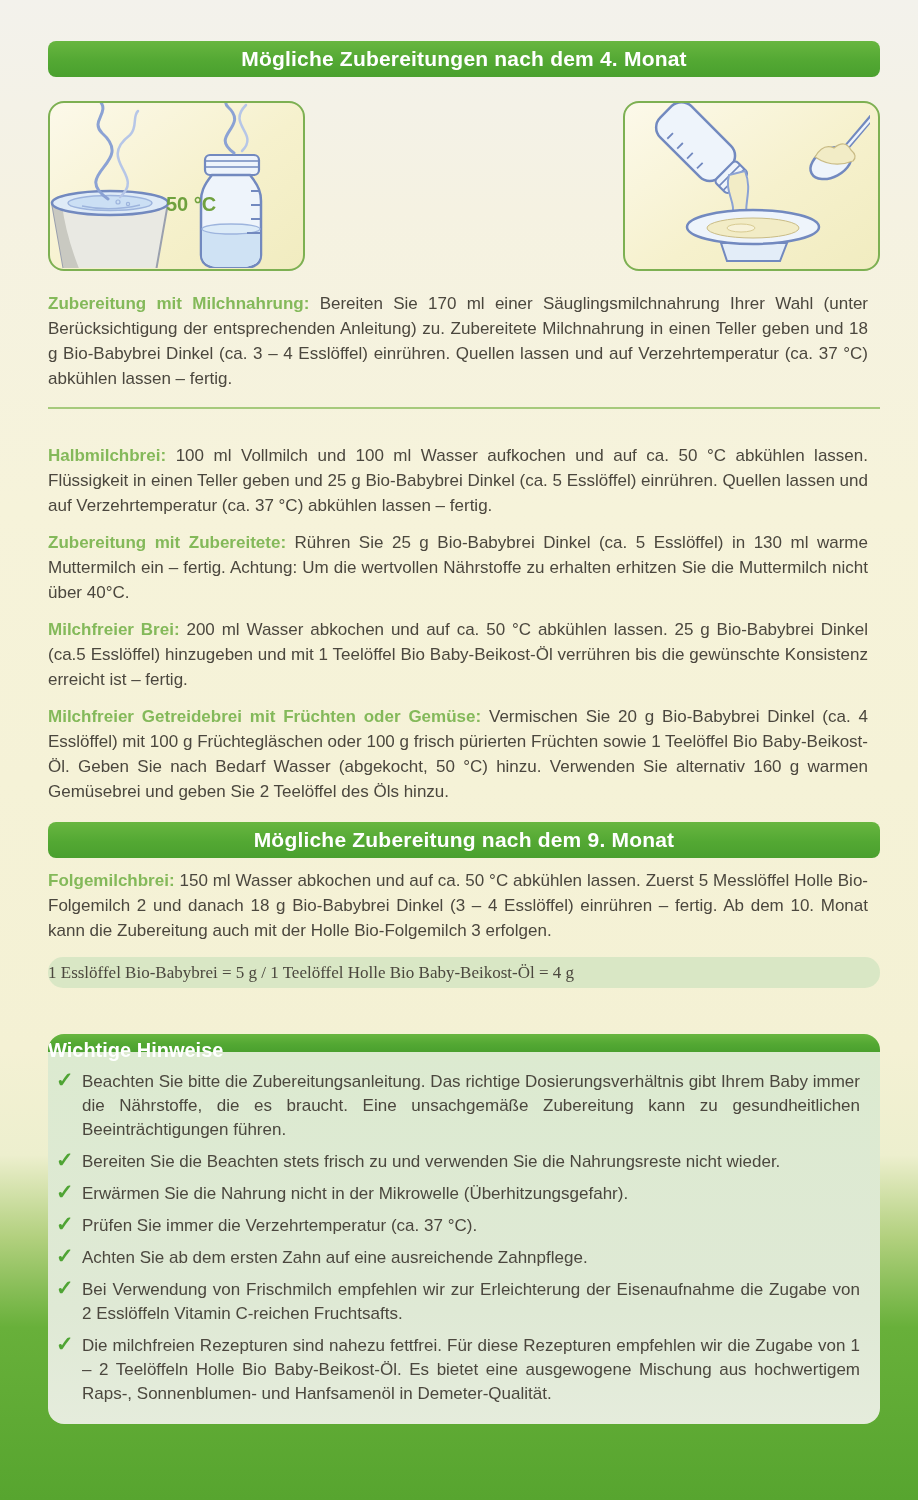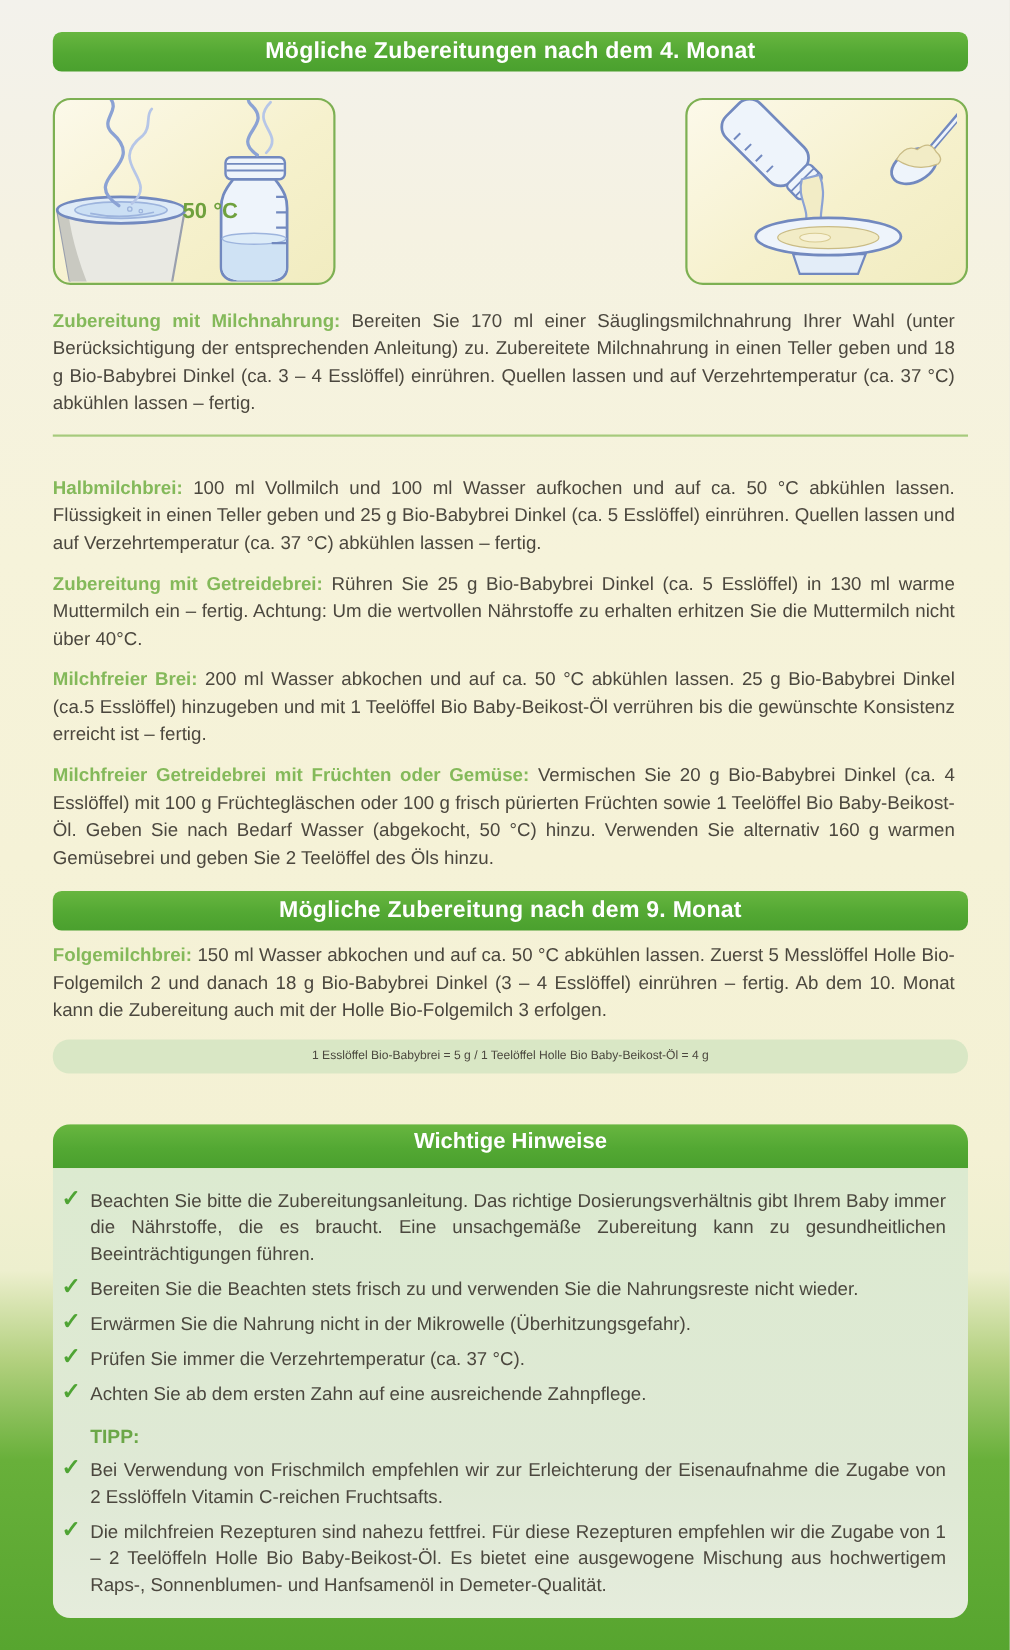--- a/index.html
+++ b/index.html
@@ -12,21 +12,21 @@
     background:linear-gradient(180deg,
       #f3f2ec 0%,
       #f5f2e2 14%,
       #f6f3da 34%,
       #f4f1d4 70%,
       #edefce 77%,
       #b2d07e 82.5%,
       #68b03a 88.5%,
       #57a52f 100%);
   }
-  .content{padding:4px 38px 0 48px;}
+  .content{padding:16px 38px 0 48px;}
 
   .banner{
     height:36px;line-height:36px;
     border-radius:8px;
     background:linear-gradient(180deg,#68b640 0%,#53a833 55%,#4aa02e 100%);
     color:#ffffff;text-align:center;
     font-weight:bold;font-size:21px;letter-spacing:.2px;
   }
   .banner.first{margin-top:25px;}
   .banner.second{margin-top:18px;}
@@ -51,30 +51,30 @@
   }
   .para.p-first{margin-top:20px;}
   .para.group-start{margin-top:34px;}
   .lead{color:#84b95a;font-weight:bold;}
 
   .divider{border:none;border-top:2px solid #a6ca7c;margin:16px 0 0 0;}
 
   .equiv{
     margin-top:14px;height:31px;line-height:31px;
     background:#d9e7c5;border-radius:15px;
-    text-align:center;font-size:11px;color:#4b473e;
+    font-size:17px;color:#4b473e;font-family:Liberation Serif, serif;
   }
 
   .hinweise{
     margin-top:46px;border-radius:16px;overflow:hidden;
   }
   .hinweise-header{
-    height:40px;line-height:33px;
+    height:18px;line-height:33px;
     background:linear-gradient(180deg,#68b640 0%,#53a833 55%,#4aa02e 100%);
-    color:#fff;text-align:center;font-weight:bold;font-size:20px;
+    color:#fff;text-align:left;font-weight:bold;font-size:20px;
   }
   .hinweise-body{
     background:linear-gradient(180deg,#dcead0 0%,#dfe9d5 70%,#e5ecdc 100%);
     padding:10px 20px 18px 8px;
   }
   .hint{display:flex;margin-top:8px;font-size:17px;line-height:24px;color:#4b473e;text-align:justify;}
   .hint .check{
     flex:0 0 26px;width:26px;
     color:#4fa434;font-size:21px;font-weight:bold;line-height:24px;
     transform:translateY(-2px);
@@ -140,21 +140,21 @@
       </div>
 
     </div>
 
     <p class="para p-first"><span class="lead">Zubereitung mit Milchnahrung:</span> <span>Bereiten Sie 170 ml einer Säuglingsmilchnahrung Ihrer Wahl (unter Berücksichtigung der entsprechenden Anleitung) zu. Zubereitete Milchnahrung in einen Teller geben und 18 g Bio-Babybrei Dinkel (ca. 3 – 4 Esslöffel) einrühren. Quellen lassen und auf Verzehrtemperatur (ca. 37 °C) abkühlen lassen – fertig.</span></p>
 
     <hr class="divider">
 
     <p class="para group-start"><span class="lead">Halbmilchbrei:</span> <span>100 ml Vollmilch und 100 ml Wasser aufkochen und auf ca. 50 °C abkühlen lassen. Flüssigkeit in einen Teller geben und 25 g Bio-Babybrei Dinkel (ca. 5 Esslöffel) einrühren. Quellen lassen und auf Verzehrtemperatur (ca. 37 °C) abkühlen lassen – fertig.</span></p>
 
-    <p class="para"><span class="lead">Zubereitung mit Getreidebrei:</span> <span>Rühren Sie 25 g Bio-Babybrei Dinkel (ca. 5 Esslöffel) in 130 ml warme Muttermilch ein – fertig. Achtung: Um die wertvollen Nährstoffe zu erhalten erhitzen Sie die Muttermilch nicht über 40°C.</span></p>
+    <p class="para"><span class="lead">Zubereitung mit Zubereitete:</span> <span>Rühren Sie 25 g Bio-Babybrei Dinkel (ca. 5 Esslöffel) in 130 ml warme Muttermilch ein – fertig. Achtung: Um die wertvollen Nährstoffe zu erhalten erhitzen Sie die Muttermilch nicht über 40°C.</span></p>
 
     <p class="para"><span class="lead">Milchfreier Brei:</span> <span>200 ml Wasser abkochen und auf ca. 50 °C abkühlen lassen. 25 g Bio-Babybrei Dinkel (ca.5 Esslöffel) hinzugeben und mit 1 Teelöffel Bio Baby-Beikost-Öl verrühren bis die gewünschte Konsistenz erreicht ist – fertig.</span></p>
 
     <p class="para"><span class="lead">Milchfreier Getreidebrei mit Früchten oder Gemüse:</span> <span>Vermischen Sie 20 g Bio-Babybrei Dinkel (ca. 4 Esslöffel) mit 100 g Früchtegläschen oder 100 g frisch pürierten Früchten sowie 1 Teelöffel Bio Baby-Beikost-Öl. Geben Sie nach Bedarf Wasser (abgekocht, 50 °C) hinzu. Verwenden Sie alternativ 160 g warmen Gemüsebrei und geben Sie 2 Teelöffel des Öls hinzu.</span></p>
 
     <div class="banner second">Mögliche Zubereitung nach dem 9. Monat</div>
 
     <p class="para" style="margin-top:10px"><span class="lead">Folgemilchbrei:</span> <span>150 ml Wasser abkochen und auf ca. 50 °C abkühlen lassen. Zuerst 5 Messlöffel Holle Bio-Folgemilch 2 und danach 18 g Bio-Babybrei Dinkel (3 – 4 Esslöffel) einrühren – fertig. Ab dem 10. Monat kann die Zubereitung auch mit der Holle Bio-Folgemilch 3 erfolgen.</span></p>
 
     <div class="equiv">1 Esslöffel Bio-Babybrei = 5 g / 1 Teelöffel Holle Bio Baby-Beikost-Öl = 4 g</div>
@@ -177,21 +177,20 @@
         </div>
         <div class="hint">
           <span class="check">✓</span>
           <span>Prüfen Sie immer die Verzehrtemperatur (ca. 37 °C).</span>
         </div>
         <div class="hint">
           <span class="check">✓</span>
           <span>Achten Sie ab dem ersten Zahn auf eine ausreichende Zahnpflege.</span>
         </div>
 
-        <div class="tipp-label">TIPP:</div>
 
         <div class="hint">
           <span class="check">✓</span>
           <span>Bei Verwendung von Frischmilch empfehlen wir zur Erleichterung der Eisenaufnahme die Zugabe von 2 Esslöffeln Vitamin C-reichen Fruchtsafts.</span>
         </div>
         <div class="hint">
           <span class="check">✓</span>
           <span>Die milchfreien Rezepturen sind nahezu fettfrei. Für diese Rezepturen empfehlen wir die Zugabe von 1 – 2 Teelöffeln Holle Bio Baby-Beikost-Öl. Es bietet eine ausgewogene Mischung aus hochwertigem Raps-, Sonnenblumen- und Hanfsamenöl in Demeter-Qualität.</span>
         </div>
 

